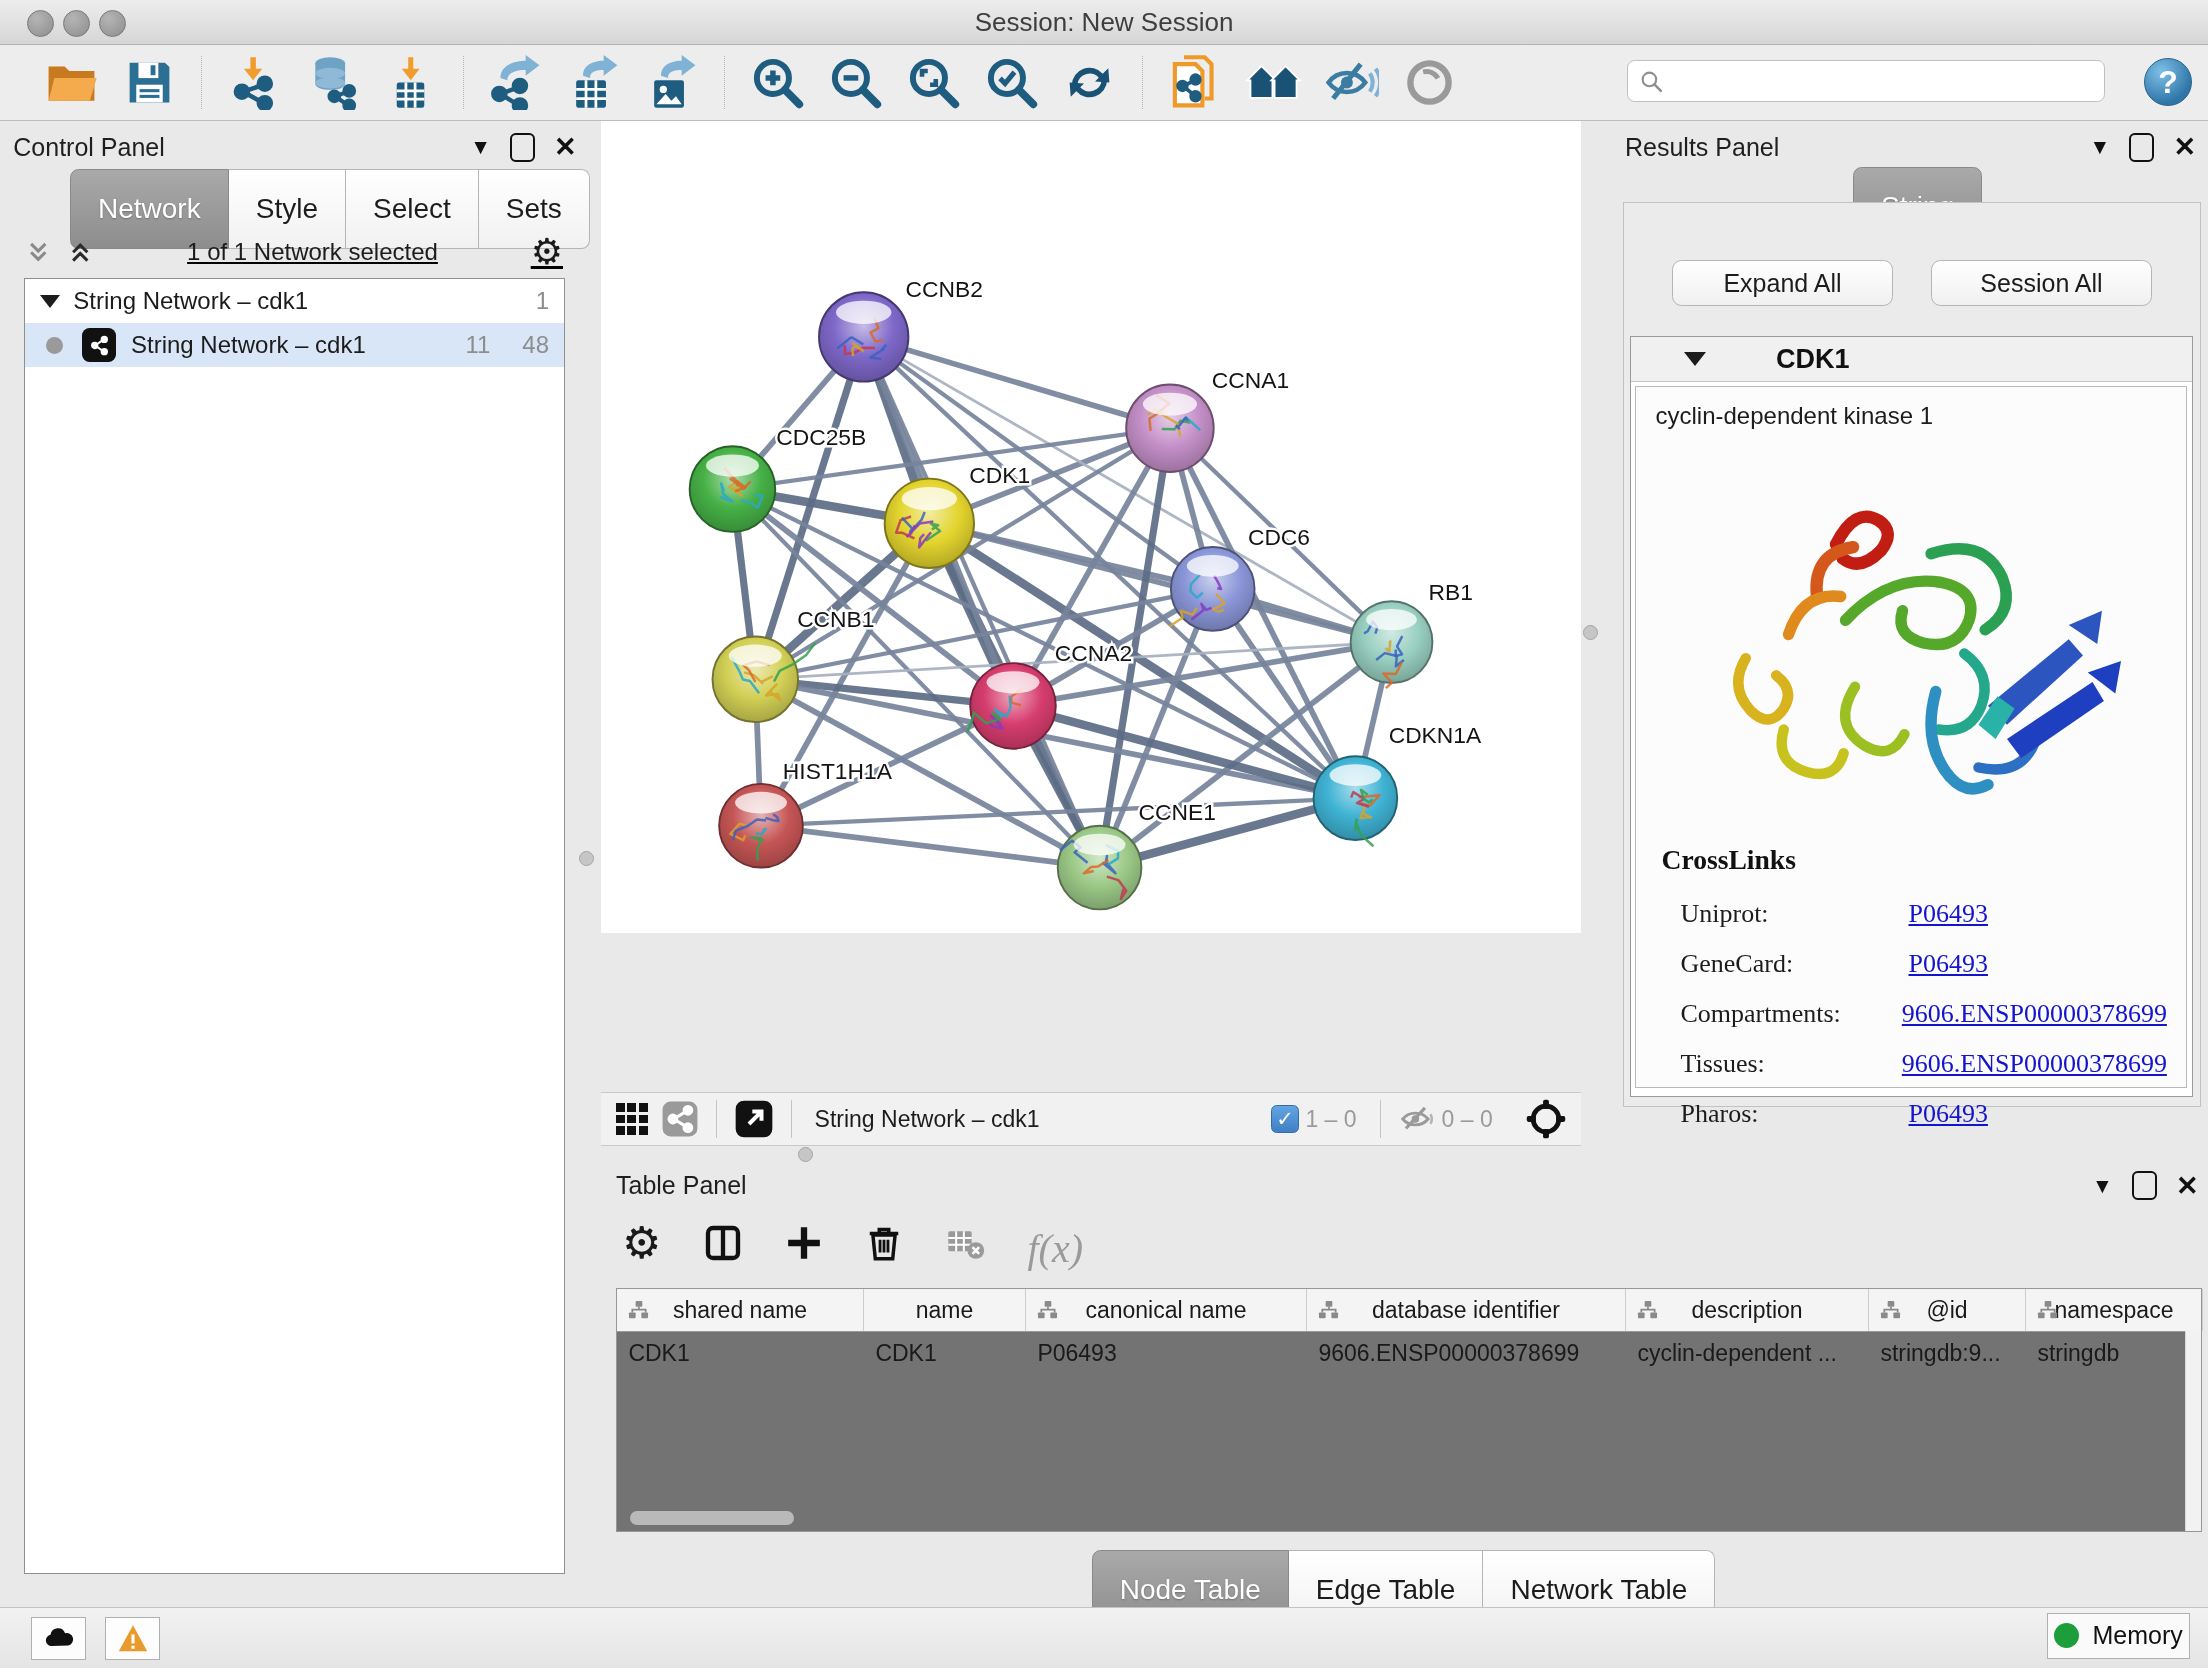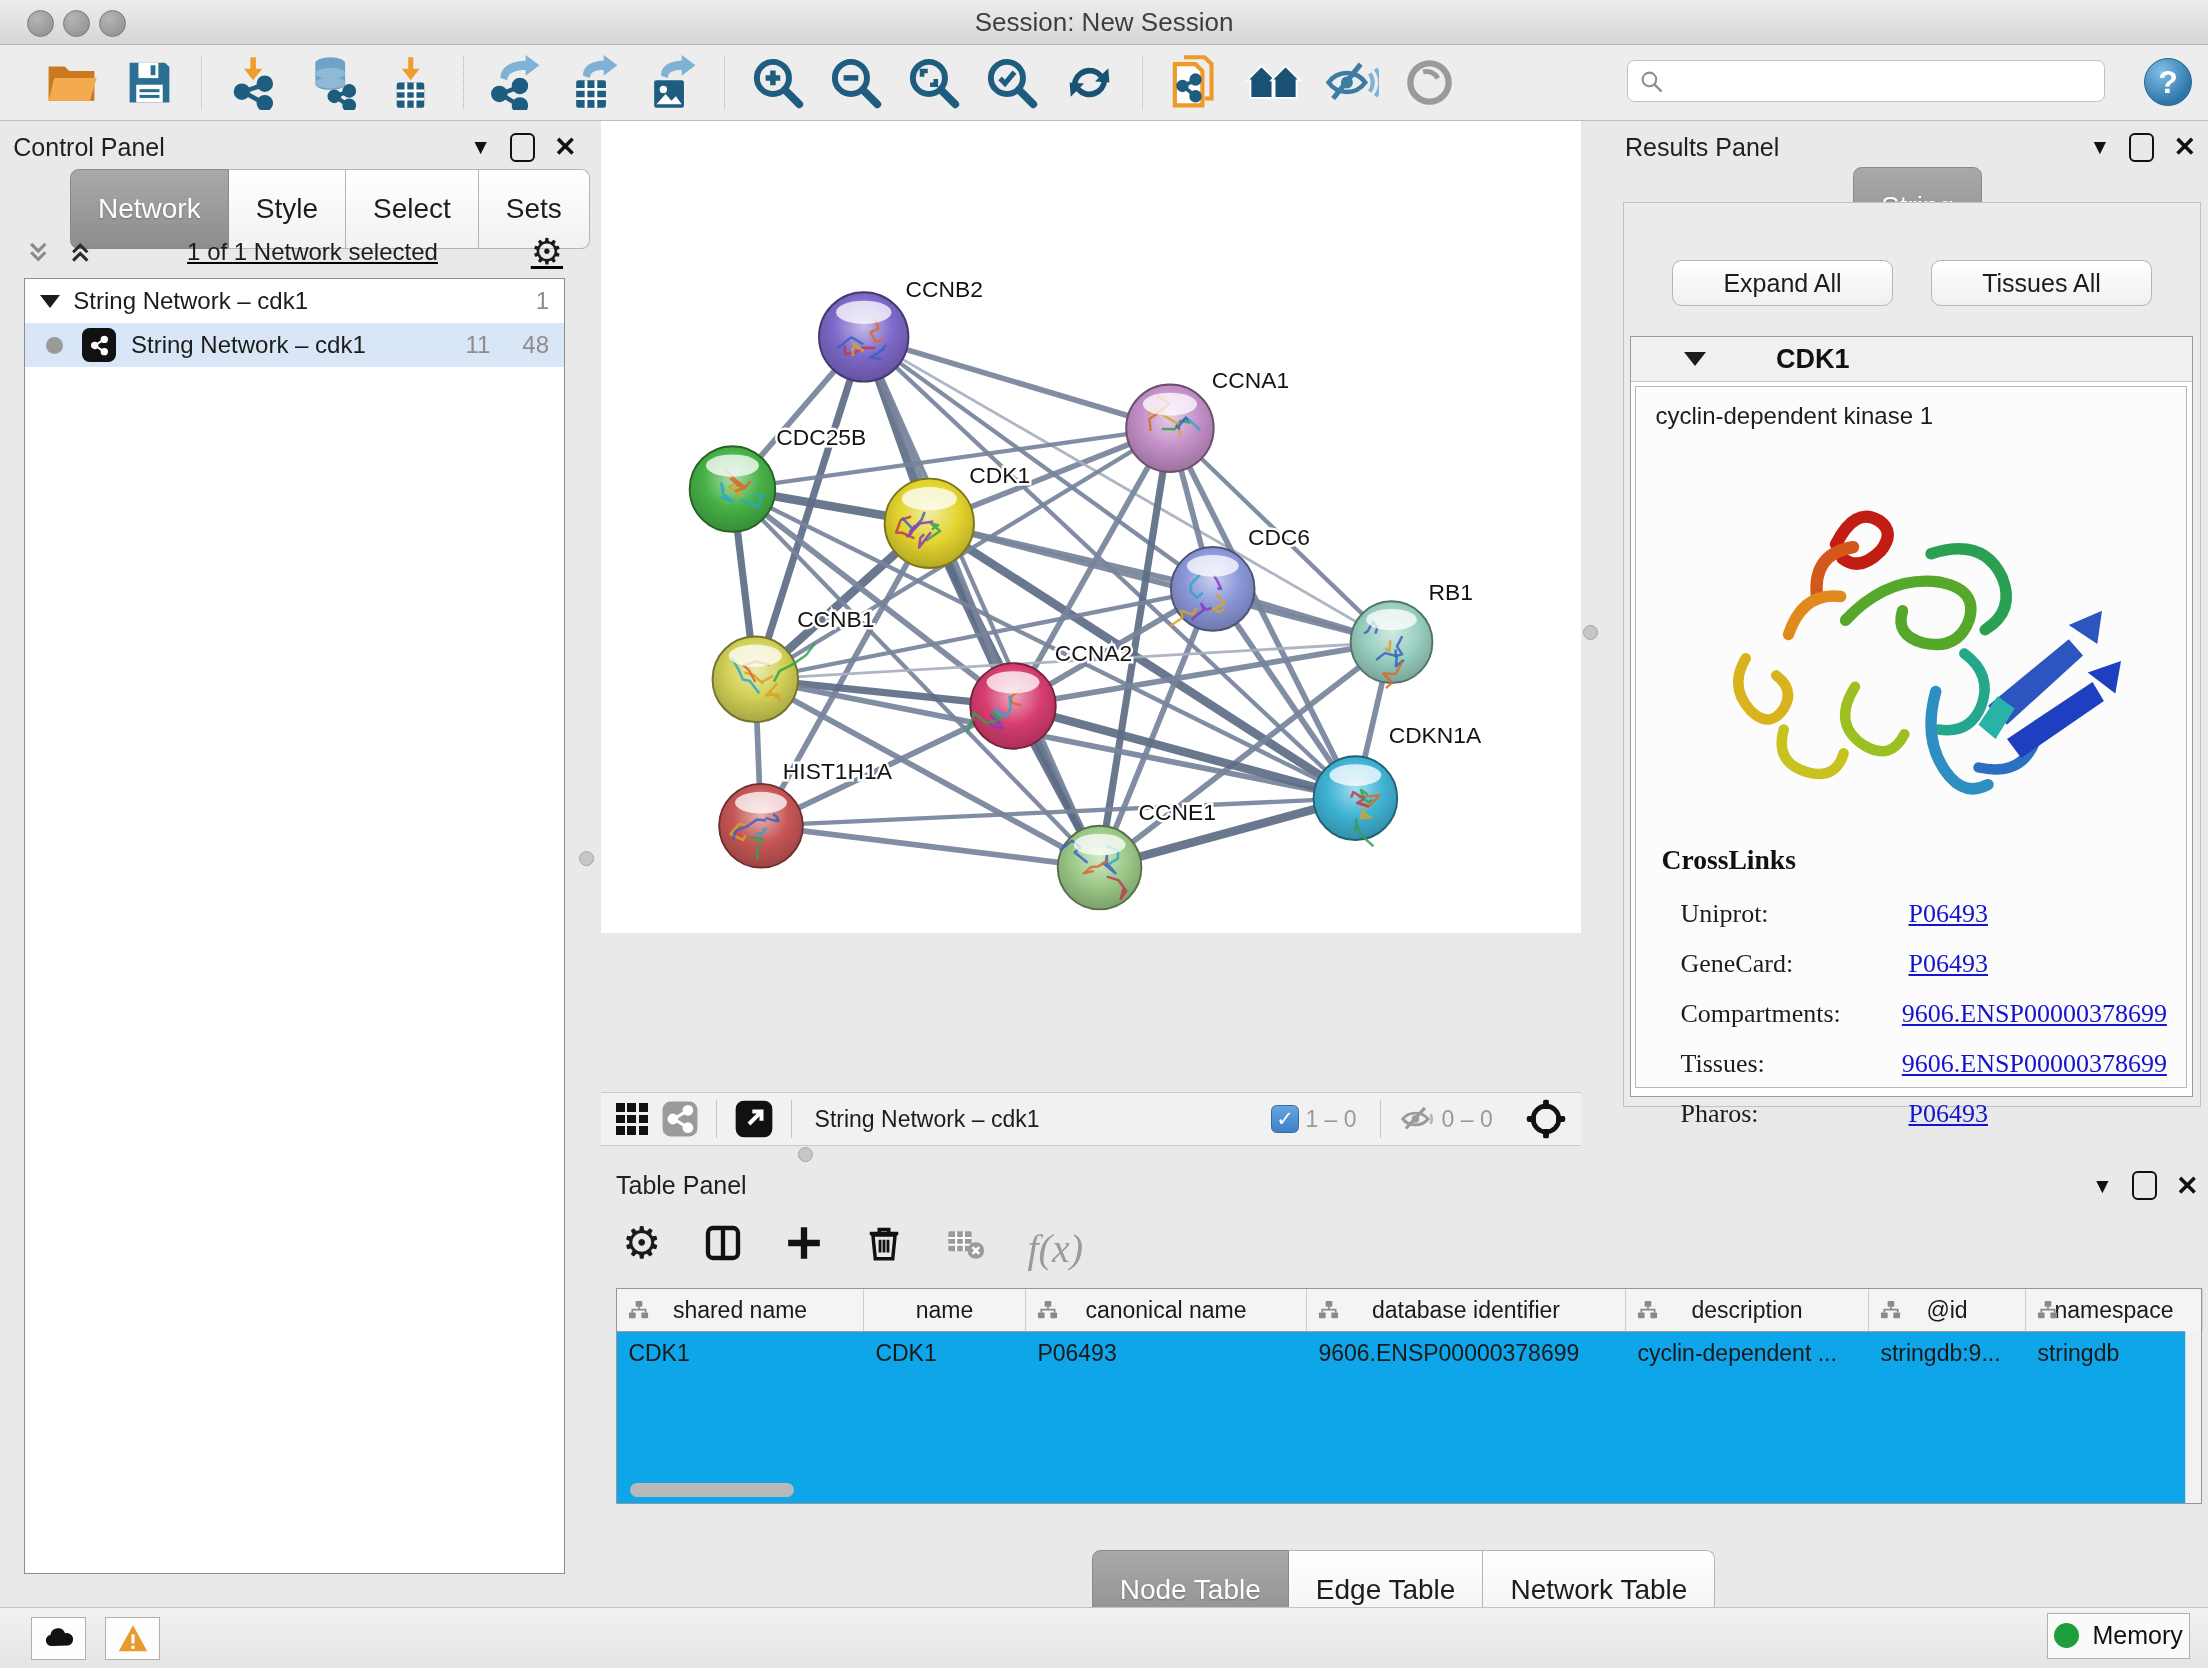--- a/index.html
+++ b/index.html
@@ -91,21 +91,21 @@
   .cl-rows{position:absolute;left:44px;top:502px;right:19px;}
   .cl-row{display:flex;height:50px;align-items:center;font-family:"Liberation Serif",serif;font-size:26px;}
   .cl-label{width:228px;color:#1c1c1c;}
   .cl-link{color:#1414cc;text-decoration:underline;}
 
   
   .tp{left:599px;top:1162px;width:1609px;height:445px;background:#e9e9e9;}
   .tp-header{position:absolute;left:17px;top:7.6px;right:9.5px;display:flex;justify-content:space-between;align-items:center;}
   .tp-toolbar{position:absolute;left:23px;top:51px;display:flex;align-items:center;gap:42px;}
   .fx{font-family:"Liberation Serif",serif;font-style:italic;font-size:40px;color:#9a9a9a;margin-top:12px;}
-  .tp-tablewrap{position:absolute;left:17px;top:126px;width:1586px;height:216px;background:#0ea5e9;border:1px solid #979797;box-sizing:border-box;}
+  .tp-tablewrap{position:absolute;left:17px;top:126px;width:1586px;height:244px;background:#737373;border:1px solid #979797;box-sizing:border-box;}
   .tp-hrow{display:flex;height:42px;background:#f4f4f4;border-bottom:1.9px solid #9a9a9a;}
   .tp-hcell{position:relative;display:flex;align-items:center;justify-content:center;font-size:23px;color:#1a1a1a;
             border-right:1px solid #cdcdcd;box-sizing:border-box;overflow:hidden;white-space:nowrap;}
   .tp-hcell svg{position:absolute;left:9.5px;}
   .tp-drow{display:flex;height:42px;}
   .tp-dcell{font-size:23px;color:#1a1a1a;padding-left:11.4px;display:flex;align-items:center;box-sizing:border-box;
             overflow:hidden;white-space:nowrap;}
   .hscroll{position:absolute;left:13.3px;bottom:5.7px;width:164px;height:14.3px;border-radius:7.6px;background:#b9b9b9;}
   .vscroll{position:absolute;right:0;top:42px;bottom:0;width:15px;background:#f2f2f2;border-left:1px solid #d8d8d8;}
   .tp-tabs-wrap{position:absolute;left:0;top:388px;width:100%;display:flex;justify-content:center;}
@@ -632,21 +632,21 @@
       <span class="pc-float"></span>
       <span class="pc-close">✕</span>
     </span>
   </div>
   <div class="abs rp-tab segwrap">
     <span class="seg active">String</span>
   </div>
   <div class="abs rp-box">
     <div class="rp-buttons">
       <span class="rp-btn">Expand All</span>
-      <span class="rp-btn">Tissues All</span>
+      <span class="rp-btn">Session All</span>
     </div>
     <div class="rp-list">
       <div class="rp-sec-head">
         <span class="tri"></span>
         <span class="gene-name">CDK1</span>
       </div>
       <div class="rp-content">
         <div class="gene-desc">cyclin-dependent kinase 1</div>
         <svg class="protein-img" width="438" height="380" viewBox="0 0 460 400">
           <g fill="none" stroke-linecap="round">

